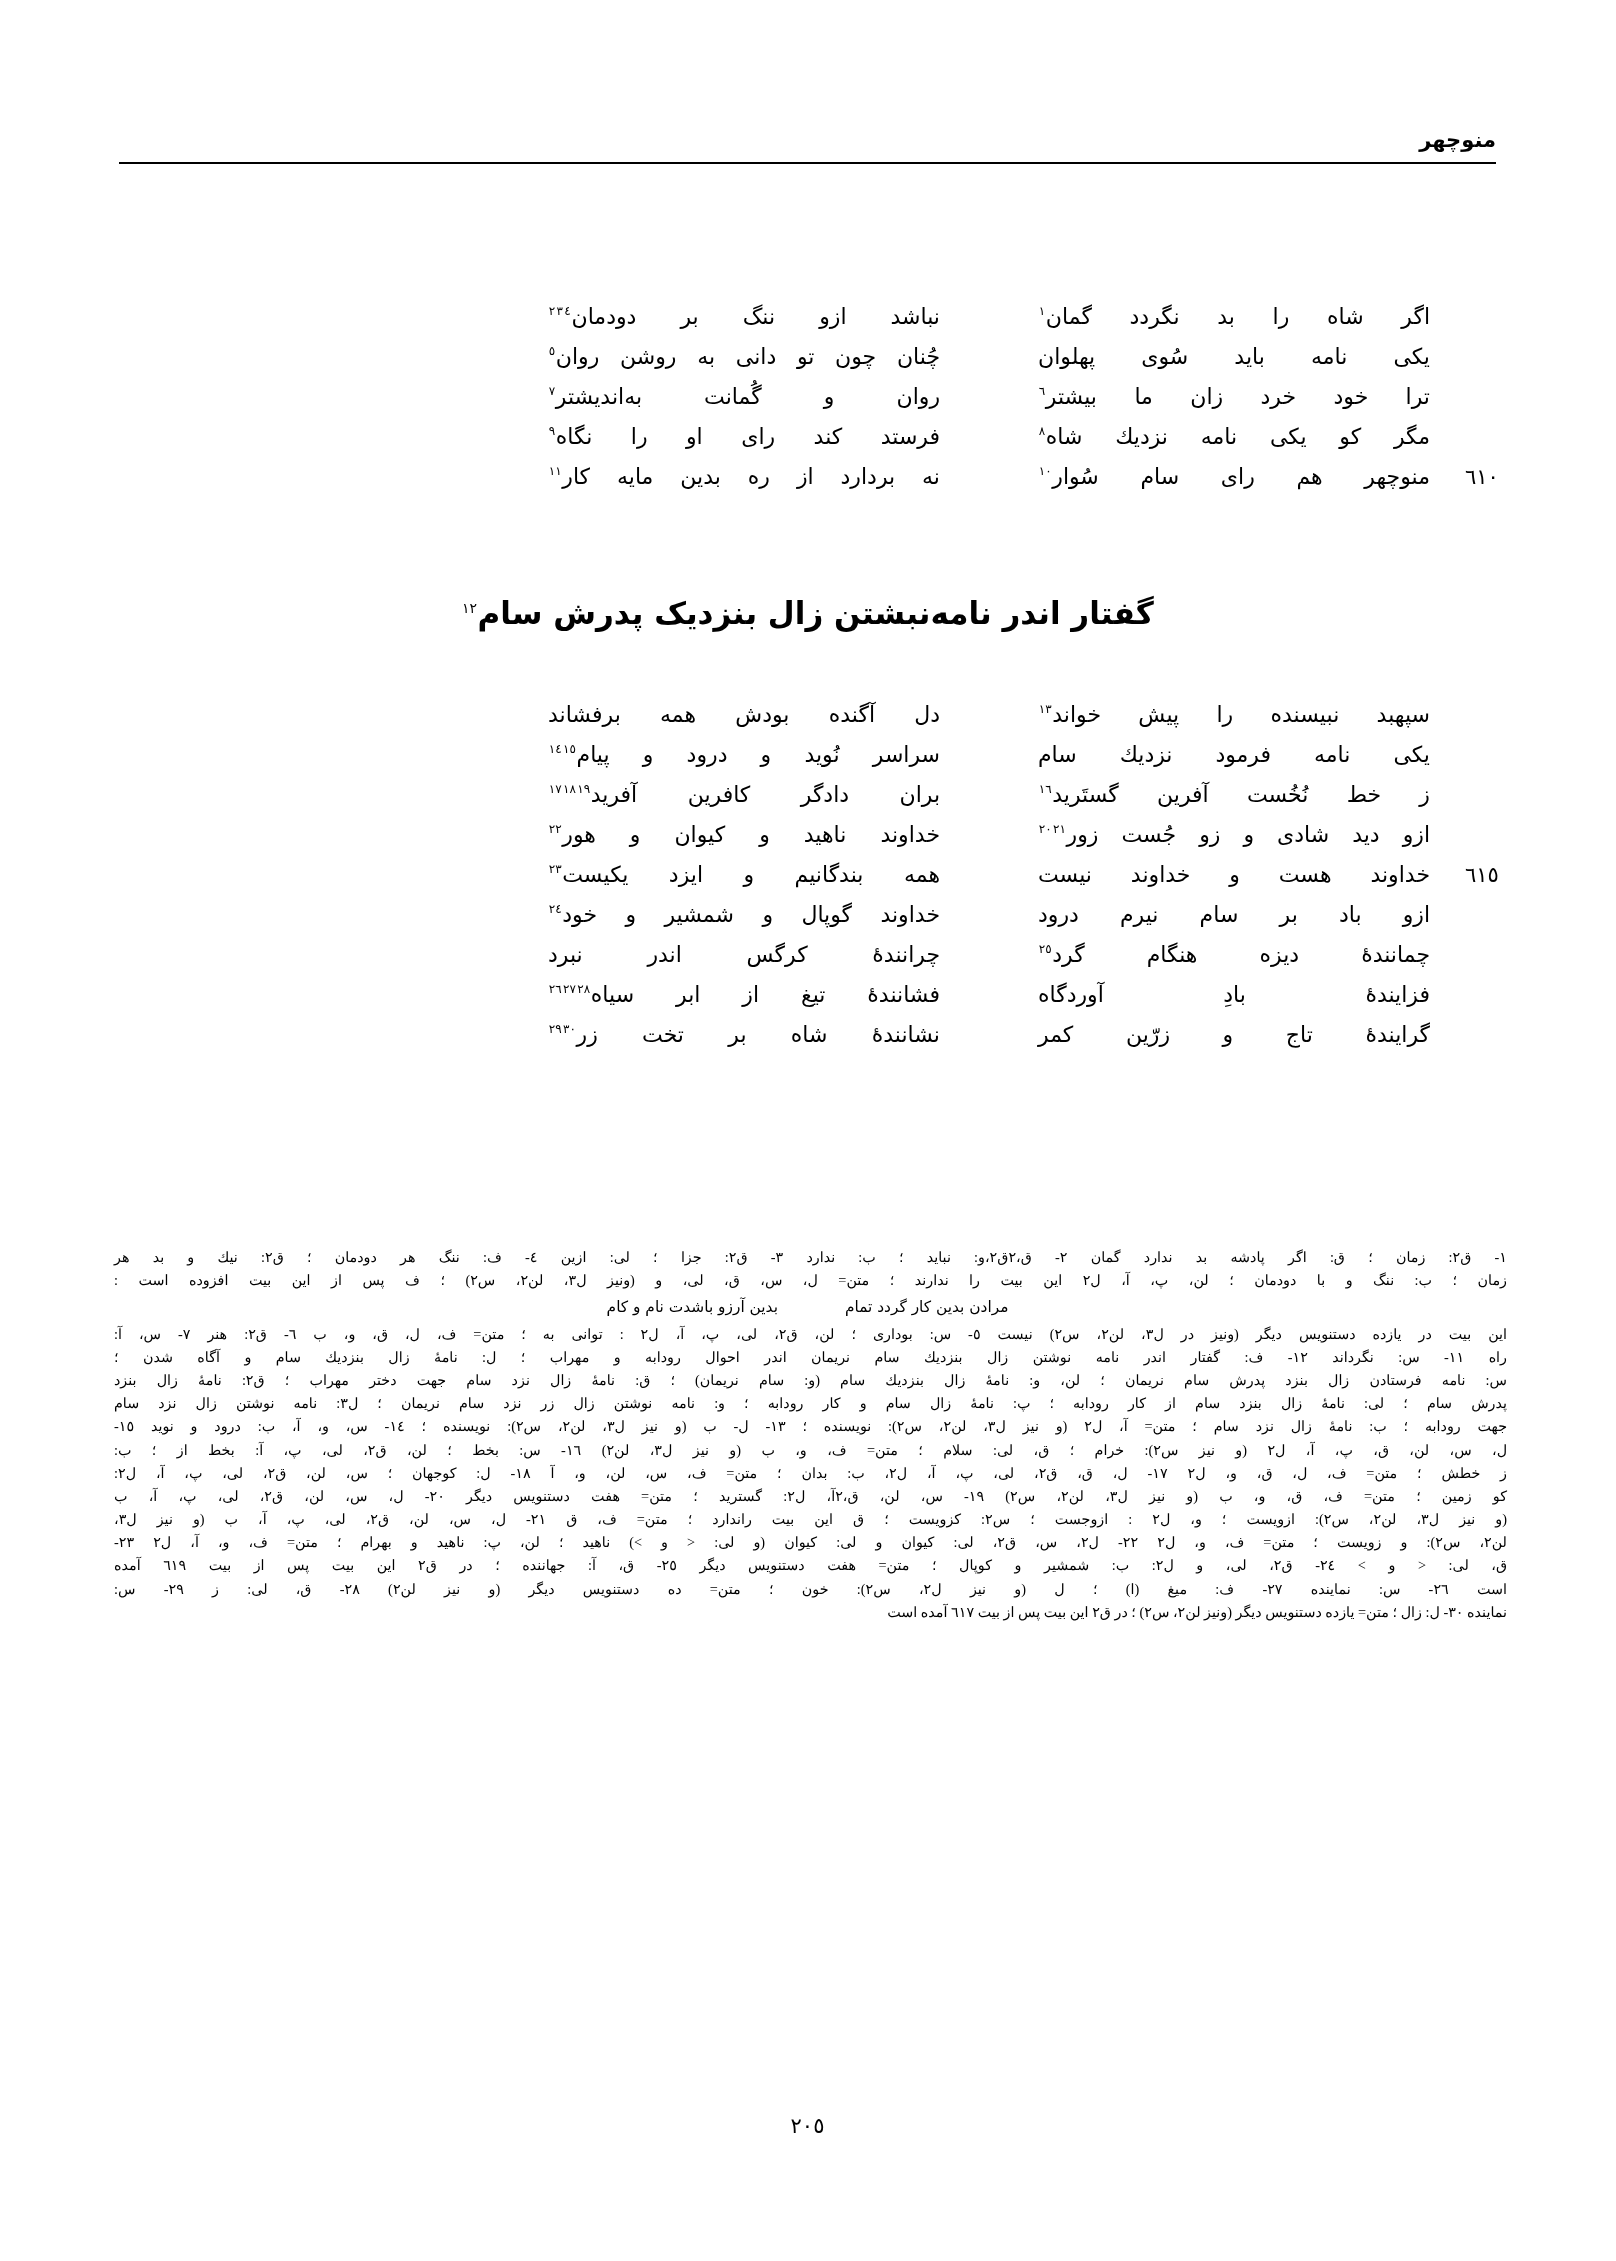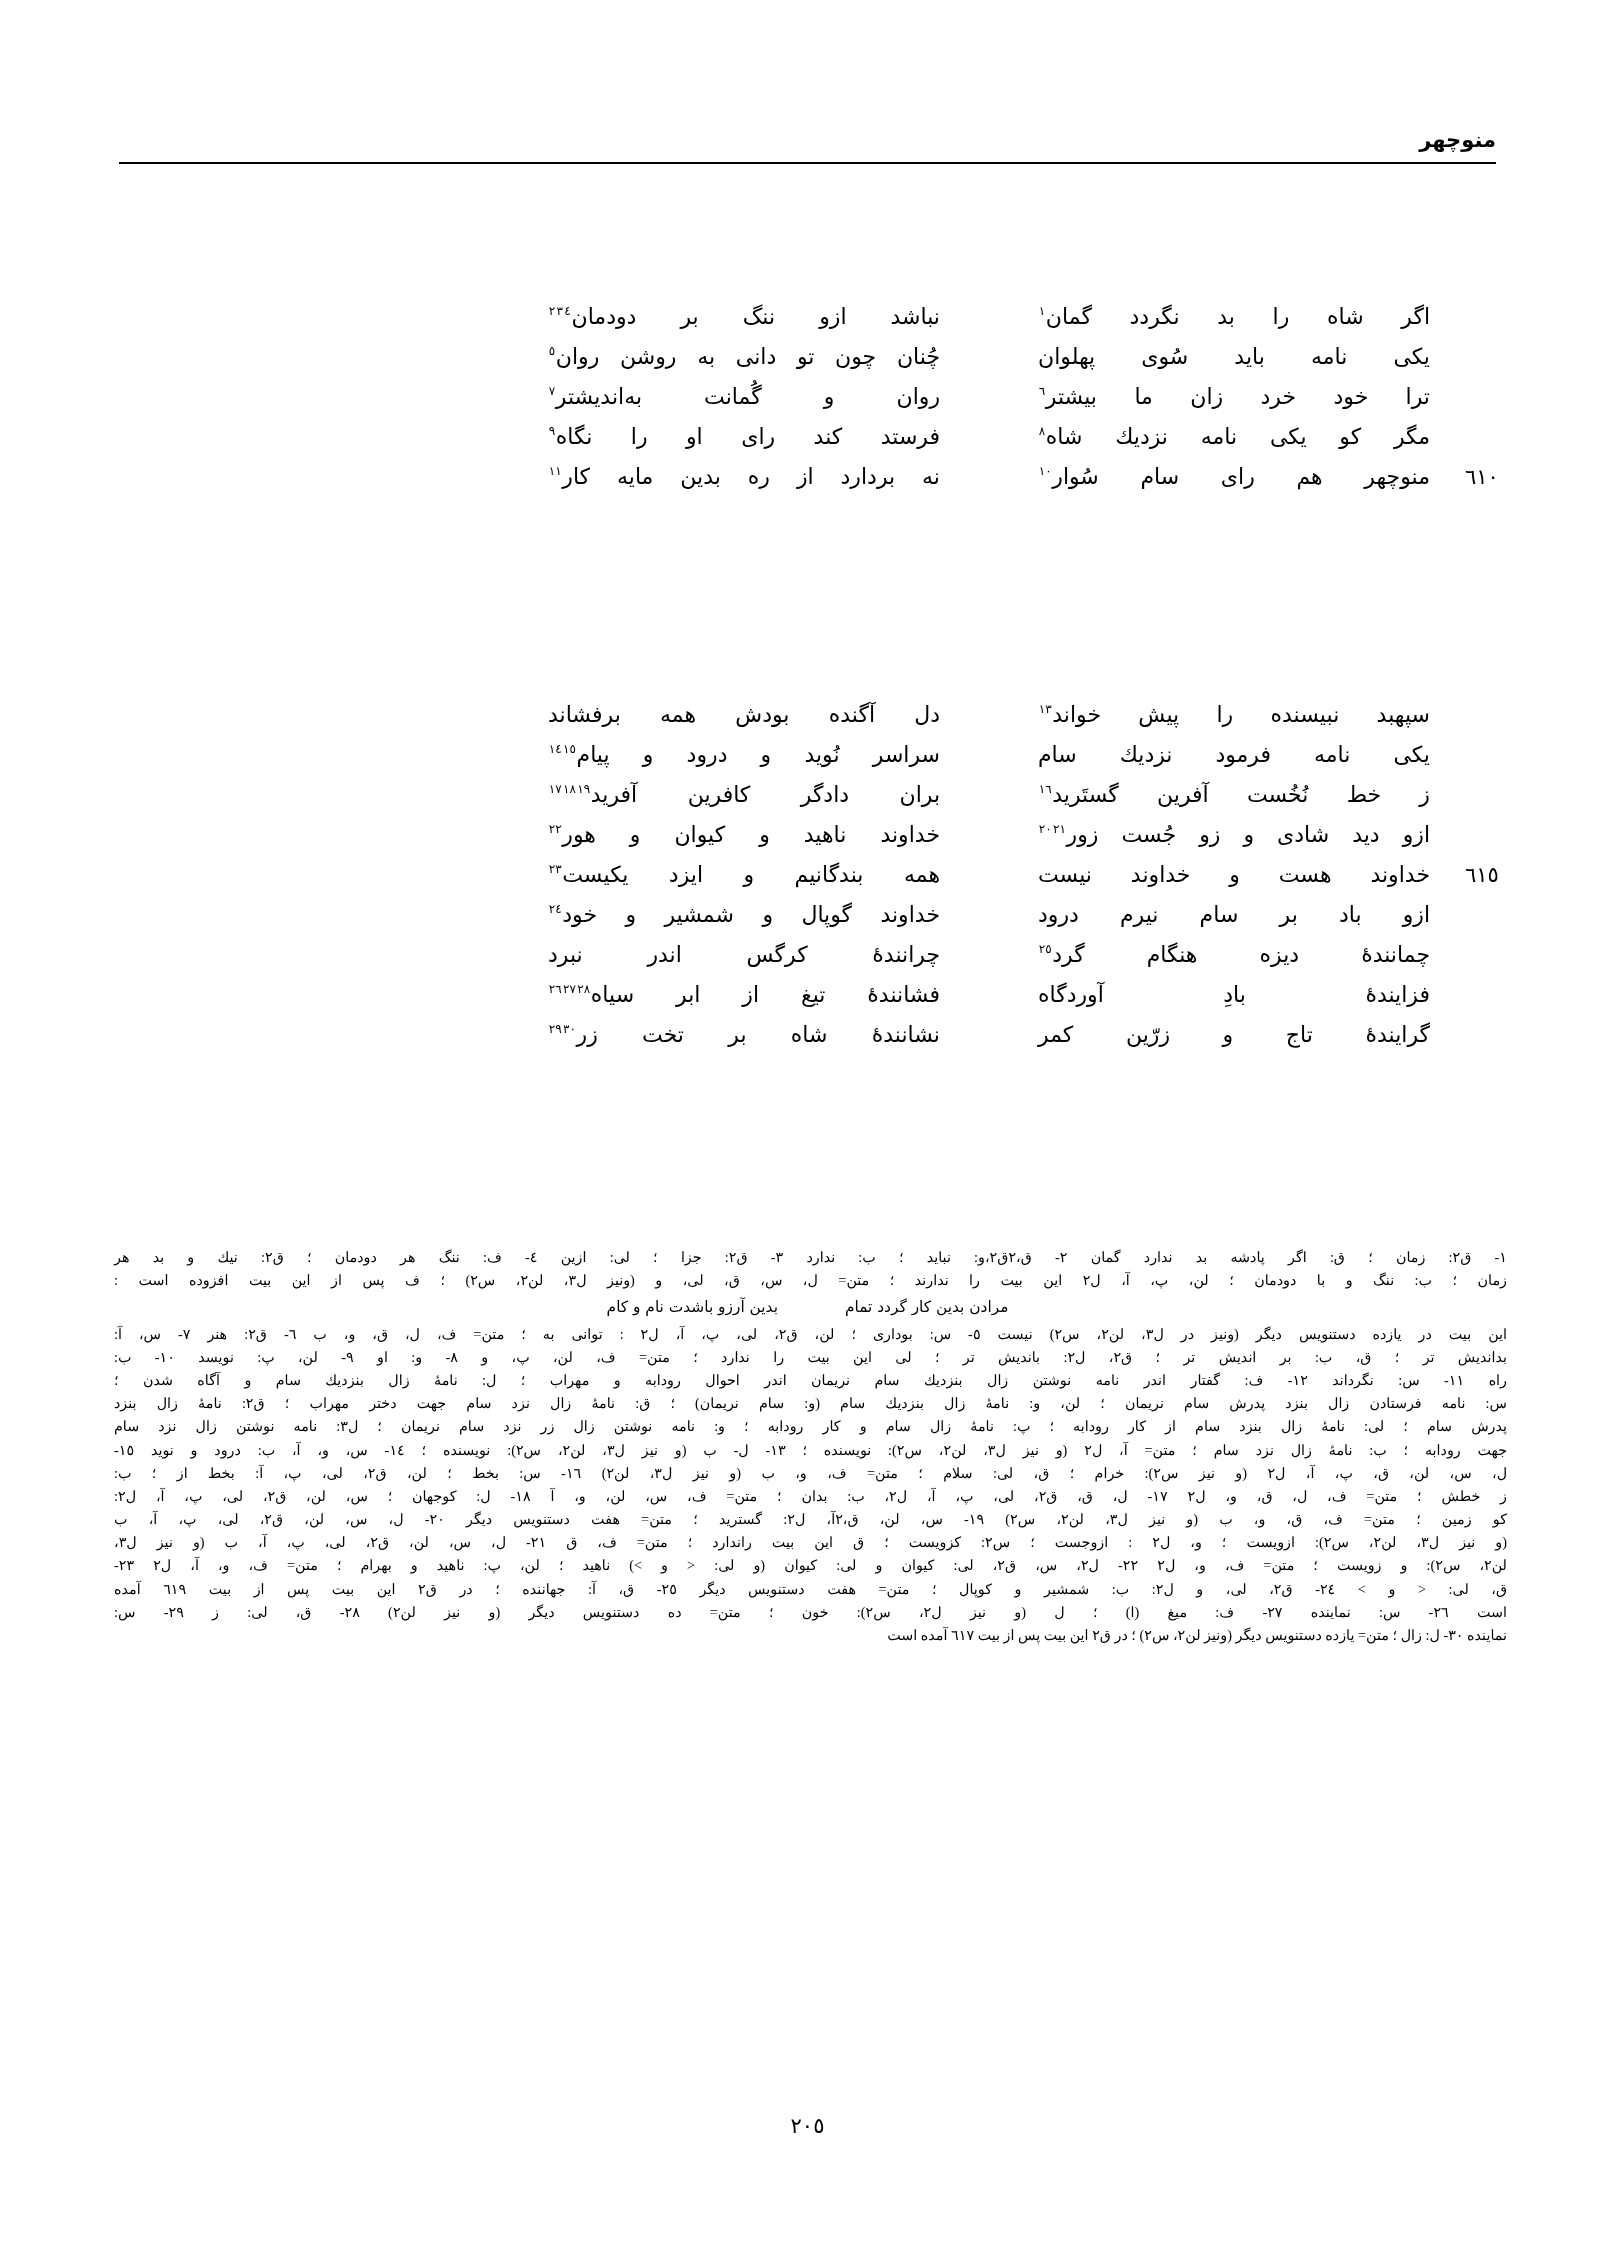--- a/index.html
+++ b/index.html
@@ -214,20 +214,23 @@
     </div>
 
     <div class="bayt">
       <span class="bnum">٦١٠</span>
       <span class="hemistich right"><span class="stretch">منوچهر هم رای سام سُوار<sup class="fn">١٠</sup></span></span>
       <span class="hemistich left"><span class="stretch">نه بردارد از ره بدین مایه کار<sup class="fn">١١</sup></span></span>
     </div>
 
   </div>
 
+  <div class="section-heading">
+    <span>گفتار اندر نامه‌نبشتن زال بنزدیک پدرش سام</span><sup class="fn">١٢</sup>
+  </div>
 
   <div class="verse-block block-b">
 
     <div class="bayt">
       <span class="bnum"></span>
       <span class="hemistich right"><span class="stretch">سپهبد نبیسنده را پیش خواند<sup class="fn">١٣</sup></span></span>
       <span class="hemistich left"><span class="stretch">دل آگنده بودش همه برفشاند</span></span>
     </div>
 
     <div class="bayt">
@@ -283,21 +286,20 @@
   <div class="apparatus">
     <p>١- ق٢: زمان ؛ ق: اگر پادشه بد ندارد گمان    ٢- ق،٢ق٢،و: نباید ؛ ب: ندارد    ٣- ق٢: جزا ؛ لی: ازین    ٤- ف: ننگ هر دودمان ؛ ق٢: نیك و بد هر</p>
     <p>زمان ؛ ب: ننگ و با دودمان ؛ لن، پ، آ، ل٢ این بیت را ندارند ؛ متن= ل، س، ق، لی، و (ونیز ل٣، لن٢، س٢) ؛ ف پس از این بیت افزوده است :</p>
 
     <div class="inset-verse">
       <span>مرادن بدین کار گردد تمام</span>
       <span>بدین آرزو باشدت نام و کام</span>
     </div>
 
     <p>این بیت در یازده دستنویس دیگر (ونیز در ل٣، لن٢، س٢) نیست    ٥- س: بوداری ؛ لن، ق٢، لی، پ، آ، ل٢ : توانی به ؛ متن= ف، ل، ق، و، ب    ٦- ق٢: هنر    ٧- س، آ:</p>
-    <p>بداندیش تر ؛ ق، ب: بر اندیش تر ؛ ق٢، ل٢: باندیش تر ؛ لی این بیت را ندارد ؛ متن= ف، لن، پ، و    ٨- و: او    ٩- لن، پ: نویسد    ١٠- ب:</p>
     <p>راه    ١١- س: نگرداند    ١٢- ف: گفتار اندر نامه نوشتن زال بنزدیك سام نریمان اندر احوال رودابه و مهراب ؛ ل: نامهٔ زال بنزدیك سام و آگاه شدن ؛</p>
     <p>س: نامه فرستادن زال بنزد پدرش سام نریمان ؛ لن، و: نامهٔ زال بنزدیك سام (و: سام نریمان) ؛ ق: نامهٔ زال نزد سام جهت دختر مهراب ؛ ق٢: نامهٔ زال بنزد</p>
     <p>پدرش سام ؛ لی: نامهٔ زال بنزد سام از کار رودابه ؛ پ: نامهٔ زال سام و کار رودابه ؛ و: نامه نوشتن زال زر نزد سام نریمان ؛ ل٣: نامه نوشتن زال نزد سام</p>
     <p>جهت رودابه ؛ ب: نامهٔ زال نزد سام ؛ متن= آ، ل٢ (و نیز ل٣، لن٢، س٢): نویسنده ؛ ١٣- ل- ب (و نیز ل٣، لن٢، س٢): نویسنده ؛ ١٤- س، و، آ، ب: درود و نوید    ١٥-</p>
     <p>ل، س، لن، ق، پ، آ، ل٢ (و نیز س٢): خرام ؛ ق، لی: سلام ؛ متن= ف، و، ب (و نیز ل٣، لن٢)    ١٦- س: بخط ؛ لن، ق٢، لی، پ، آ: بخط از ؛ ب:</p>
     <p>ز خطش ؛ متن= ف، ل، ق، و، ل٢    ١٧- ل، ق، ق٢، لی، پ، آ، ل٢، ب: بدان ؛ متن= ف، س، لن، و، آ    ١٨- ل: کوجهان ؛ س، لن، ق٢، لی، پ، آ، ل٢:</p>
     <p>کو زمین ؛ متن= ف، ق، و، ب (و نیز ل٣، لن٢، س٢)    ١٩- س، لن، ق،٢آ، ل٢: گسترید ؛ متن= هفت دستنویس دیگر    ٢٠- ل، س، لن، ق٢، لی، پ، آ، ب</p>
     <p>(و نیز ل٣، لن٢، س٢): ازویست ؛ و، ل٢ : ازوجست ؛ س٢: کزویست ؛ ق این بیت راندارد ؛ متن= ف، ق    ٢١- ل، س، لن، ق٢، لی، پ، آ، ب (و نیز ل٣،</p>
     <p>لن٢، س٢): و زویست ؛ متن= ف، و، ل٢    ٢٢- ل٢، س، ق٢، لی: کیوان و لی: کیوان (و لی: &lt; و &gt;) ناهید ؛ لن، پ: ناهید و بهرام ؛ متن= ف، و، آ، ل٢    ٢٣-</p>
     <p>ق، لی: &lt; و &gt;    ٢٤- ق٢، لی، و ل٢: ب: شمشیر و کوپال ؛ متن= هفت دستنویس دیگر    ٢٥- ق، آ: جهاننده ؛ در ق٢ این بیت پس از بیت ٦١٩ آمده</p>

